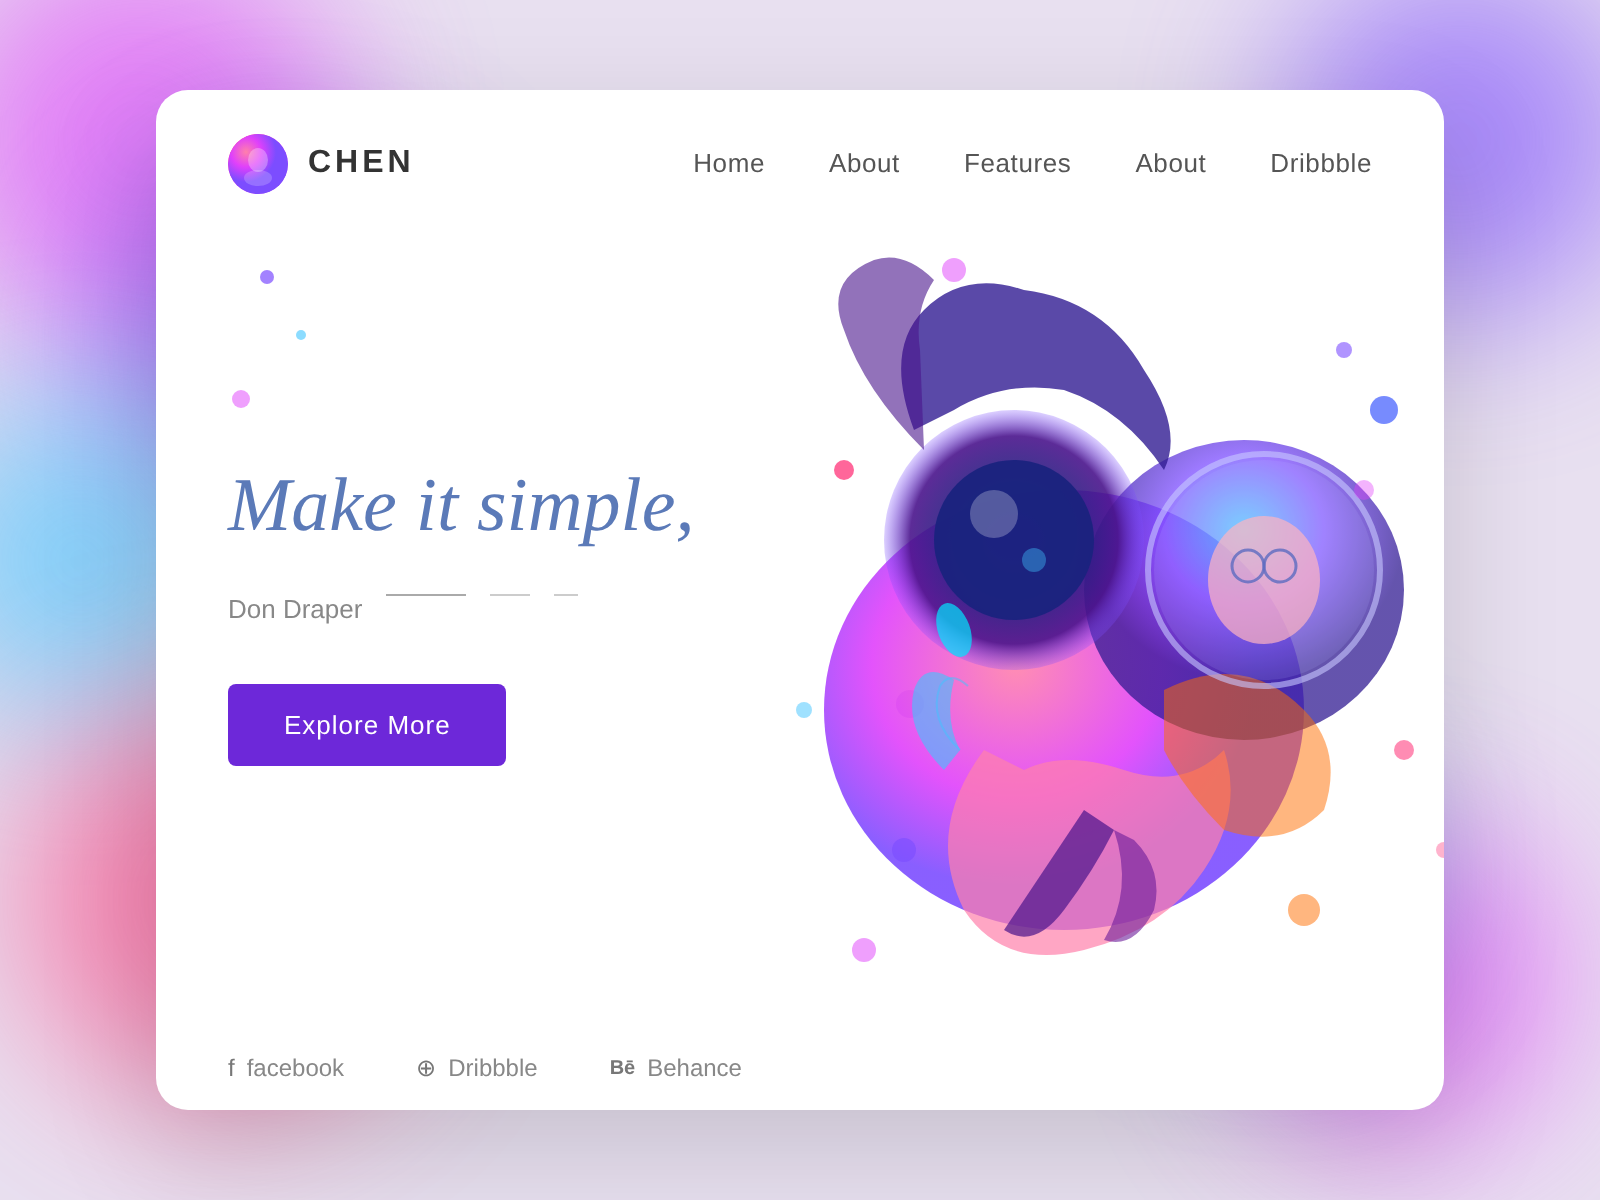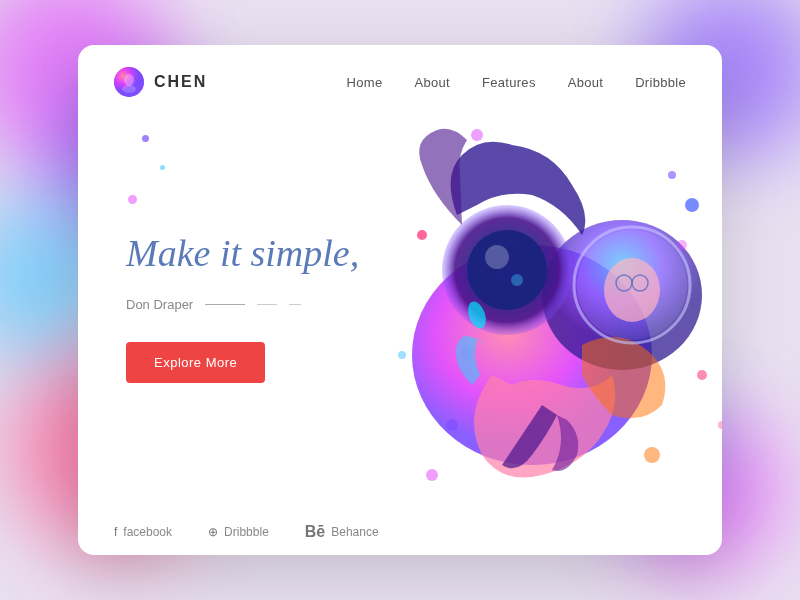--- a/index.html
+++ b/index.html
@@ -96,21 +96,20 @@
       letter-spacing: 0.3px;
     }
 
     
     .hero {
       display: flex;
       align-items: center;
       padding: 10px 36px 0;
       position: relative;
       height: calc(510px - 80px - 56px);
-      margin-left: 12px;
     }
 
     .hero-left {
       flex: 0 0 45%;
       z-index: 5;
     }
 
     .hero-headline {
       font-size: 38px;
       line-height: 1.2;
@@ -120,39 +119,39 @@
       font-weight: 400;
       margin-bottom: 20px;
     }
 
     .hero-author {
       font-family: 'Arial', sans-serif;
       font-size: 13px;
       color: #888;
       margin-bottom: 30px;
       display: flex;
-      align-items: center;
+      align-items: flex-start;
       gap: 12px;
     }
 
     .author-line {
       width: 40px;
       height: 1px;
       background: #aaa;
       display: inline-block;
     }
     .author-line2 {
       width: 20px;
       height: 1px;
       background: #ccc;
       display: inline-block;
     }
 
     .btn-explore {
-      background: #ef4444;
+      background: #6d28d9;
       color: #fff;
       border: none;
       padding: 13px 28px;
       font-size: 13px;
       font-family: 'Arial', sans-serif;
       border-radius: 4px;
       cursor: pointer;
       letter-spacing: 0.5px;
     }
 
@@ -361,18 +360,18 @@
   <div class="footer">
     <a href="#" class="footer-link">
       <span class="footer-icon">f</span>
       <span>facebook</span>
     </a>
     <a href="#" class="footer-link">
       <span class="footer-icon">⊕</span>
       <span>Dribbble</span>
     </a>
     <a href="#" class="footer-link">
-      <span class="footer-icon" style="font-weight:700;font-size:16px;">Bē</span>
+      <span class="footer-icon" style="font-weight:700;font-size:10px;">Bē</span>
       <span>Behance</span>
     </a>
   </div>
 
 </div>
 
 </body></html>

